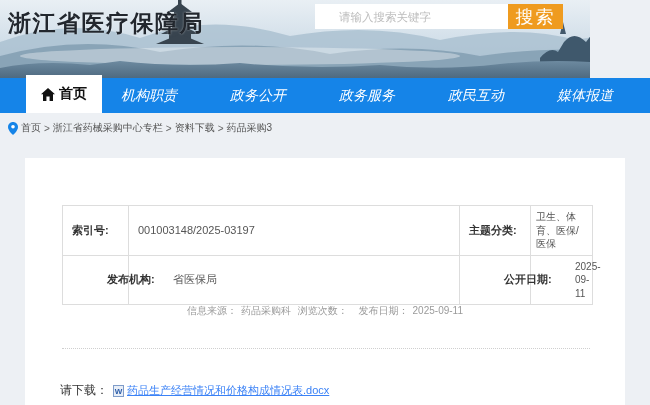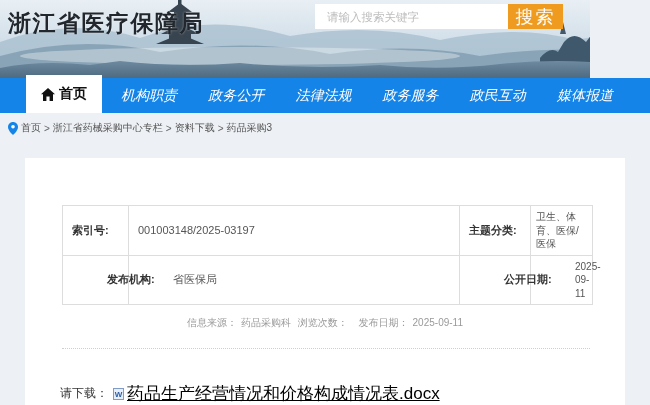--- a/index.html
+++ b/index.html
@@ -18,21 +18,21 @@
     position:absolute; top:8px; left:8px;
     font-size:23px; font-weight:bold; color:#22272e; letter-spacing:1.5px;
     text-shadow:0 0 2px rgba(255,255,255,.5);
   }
   .search-box {
     position:absolute; top:4px; left:315px; width:193px; height:25px;
     background:#fff; border:none;
   }
   .search-box input {
     width:100%; height:100%; border:none; outline:none;
-    font-size:11.5px; padding:0 12px; color:#333;
+    font-size:11.5px; padding:0 24px; color:#333;
     font-family:"Liberation Sans","DejaVu Sans",sans-serif;
   }
   .search-box input::placeholder { color:#bdbdbd; }
   .search-btn {
     position:absolute; top:4px; left:508px; width:55px; height:25px;
     background:#ef9b1f; color:#fff; border:none; font-size:18px;
     cursor:pointer; letter-spacing:2px;
     font-family:"Liberation Sans","DejaVu Sans",sans-serif;
   }
 
@@ -78,35 +78,35 @@
   .meta-table tr.r1 td { height:34px; }
   .meta-table tr.r2 td { height:31px;padding-left:44px; }
   td.c1 { width:66px; } td.c2 { width:331px; } td.c3 { width:71px; }
   td.c4 { width:62px; font-size:10px; padding:4px 5px; line-height:1.35; }
 
   .article-title {
     position:absolute; top:116px; left:0; width:600px; text-align:center;
     font-size:15.5px; font-weight:bold; color:#333; letter-spacing:.5px;
   }
   .meta-line {
-    position:absolute; top:158px; left:0; width:600px; text-align:center;
+    position:absolute; top:146px; left:0; width:600px; text-align:center;
     font-size:10px; color:#9a9a9a;
   }
   .meta-line span { margin:0 2px; }
   .dotted-divider {
     position:absolute; top:190px; left:37px; width:528px; height:0;
     border-top:1px dotted #cfcfcf;
   }
   .download-row {
     position:absolute; top:224px; left:35px;
     display:flex; align-items:center; font-size:12px; color:#333;
   }
   .doc-icon { margin:0 3px 0 5px; display:flex; align-items:center; }
   .file-link {
-    color:#000000; text-decoration:underline; font-size:17px; cursor:pointer;
+    color:#3b82f6; text-decoration:underline; font-size:11px; cursor:pointer;
   }
 </style>
 </head>
 <body>
 
 <div class="header">
   <svg class="header-bg" viewBox="0 0 650 78" preserveAspectRatio="none" xmlns="http://www.w3.org/2000/svg">
     <defs>
       <linearGradient id="sky" x1="0" y1="0" x2="0" y2="1">
         <stop offset="0" stop-color="#e9eff4"></stop>
@@ -155,21 +155,20 @@
 <div class="nav"></div>
 <div class="home-tab">
   <svg width="14" height="13" viewBox="0 0 14 13">
     <path d="M7,0 L14,6.2 L12,6.2 L12,13 L8.6,13 L8.6,8.6 L5.4,8.6 L5.4,13 L2,13 L2,6.2 L0,6.2 Z" fill="#111"></path>
   </svg>
   <span>首页</span>
 </div>
 <div class="nav-items">
   <div class="nav-item">机构职责</div>
   <div class="nav-item">政务公开</div>
-  <div class="nav-item">法律法规</div>
   <div class="nav-item">政务服务</div>
   <div class="nav-item">政民互动</div>
   <div class="nav-item">媒体报道</div>
 </div>
 
 <div class="breadcrumb">
   <span class="pin">
     <svg width="10" height="13" viewBox="0 0 10 13">
       <path d="M5,0 C2.2,0 0,2.2 0,5 C0,8.7 5,13 5,13 C5,13 10,8.7 10,5 C10,2.2 7.8,0 5,0 Z" fill="#1584e8"></path>
       <circle cx="5" cy="4.8" r="1.8" fill="#fff"></circle>

